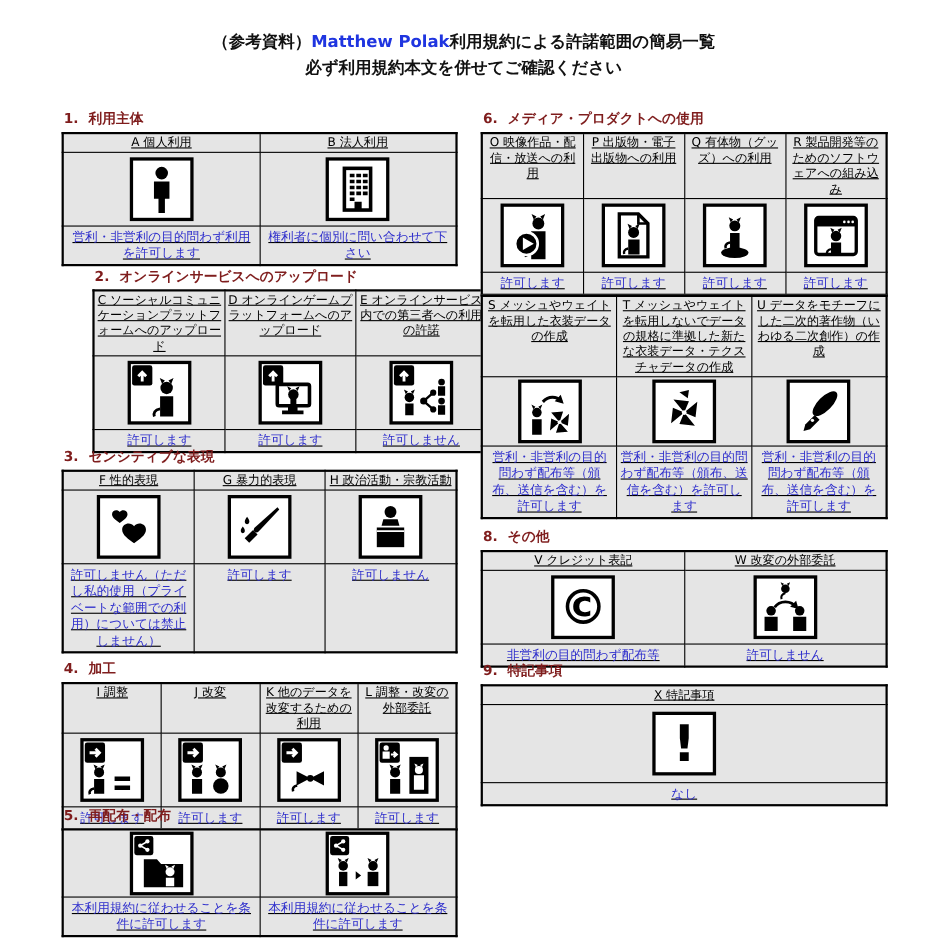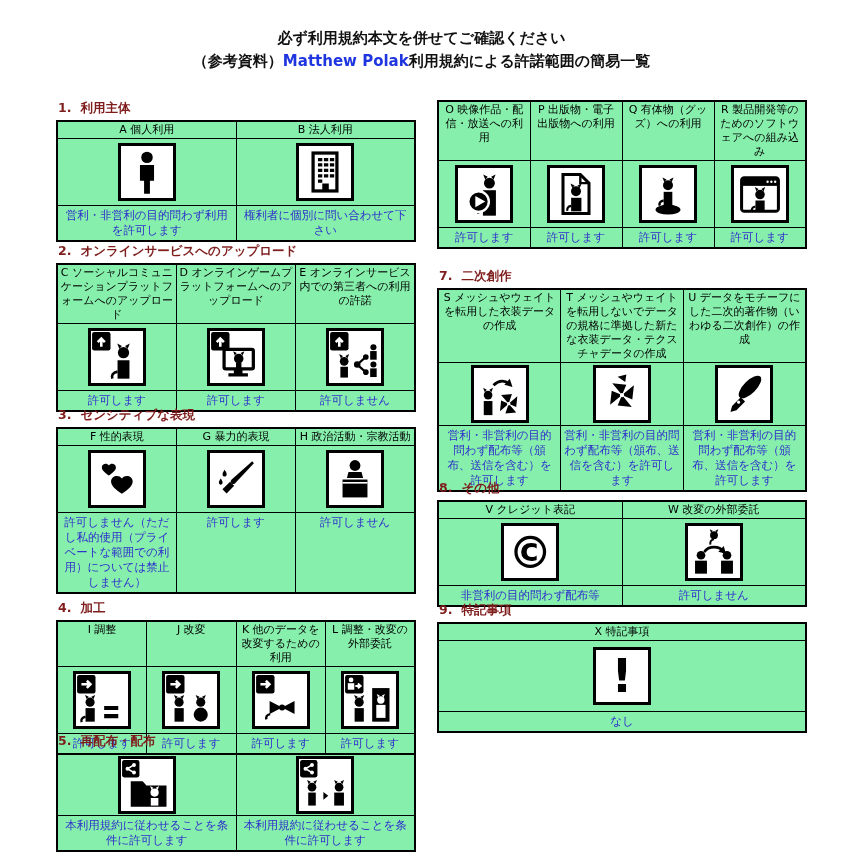--- a/index.html
+++ b/index.html
@@ -7,43 +7,43 @@
        font-family:"DejaVu Sans","Liberation Sans",sans-serif;color:#000;}
   .page-title{position:absolute;top:27px;left:0;width:843px;text-align:center;
        font-weight:bold;font-size:15px;line-height:1.55;color:#111;}
   .page-title .name{color:#1f35e0;}
   .col{position:absolute;top:96px;}
   .col-left{left:56px;width:360px;}
   .col-right{left:437px;width:370px;}
   .section{position:absolute;left:0;width:100%;}
   .sec-title{font-size:12.5px;font-weight:bold;color:#7f1d1d;margin:0 0 3px 2px;white-space:nowrap;}
   .sec-title .num{margin-right:9px;}
-  table.lic{border-collapse:collapse;width:100%;table-layout:fixed;border:2px solid #000;background:#86efac;}
+  table.lic{border-collapse:collapse;width:100%;table-layout:fixed;border:2px solid #000;background:#e5e5e5;text-decoration:underline;}
   .lic th,.lic td{border:1px solid #000;text-align:center;vertical-align:top;padding:1px 2px;}
   .lic th{font-size:11px;font-weight:normal;line-height:1.28;color:#000;}
   .rr td{font-size:11.5px;line-height:1.3;color:#2e2ecc;padding:2px 3px;}
   .ri td{height:64px;vertical-align:middle;}
   .t5 .ri td{height:56px;}
   .t7 .ri td{height:60px;}
   .t9 .ri td{height:68px;}
   .iconbox{display:inline-block;width:58px;height:58px;border:3px solid #000;background:#fff;
        box-sizing:border-box;vertical-align:middle;}
   .iconbox svg{width:100%;height:100%;display:block;fill:#000;}
   .glyphbox{display:flex;align-items:center;justify-content:center;width:100%;height:100%;}
   .glyph{font-weight:bold;color:#000;}
   
-  #s1{top:4px;}  #s2{top:147px;} #s3{top:311px;} #s4{top:489px;margin-top:15px;} #s5{top:637px;}
+  #s1{top:4px;}  #s2{top:147px;margin-left:28px;} #s3{top:311px;} #s4{top:489px;margin-top:15px;} #s5{top:637px;}
   #s6{top:4px;}  #s7{top:172px;} #s8{top:384px;} #s9{top:506px;}
 </style>
 </head>
 <body>
 
 <div class="page-title">
+  <div><span>（参考資料）</span><span class="name">Matthew Polak</span><span>利用規約による許諾範囲の簡易一覧</span></div>
   <div>必ず利用規約本文を併せてご確認ください</div>
-  <div><span>（参考資料）</span><span class="name">Matthew Polak</span><span>利用規約による許諾範囲の簡易一覧</span></div>
 </div>
 
 <div class="col col-left">
 
   <div class="section" id="s1">
     <div class="sec-title"><span class="num">1.</span><span>利用主体</span></div>
     <table class="lic t1">
         <tbody>
       <tr class="rh">
         <th>A 個人利用</th>
@@ -258,20 +258,21 @@
         <td>本利用規約に従わせることを条件に許可します</td>
       </tr>
     </tbody>
       </table>
   </div>
 </div>
 
 <div class="col col-right">
 
   <div class="section" id="s6">
+    <div class="sec-title"><span class="num">6.</span><span>メディア・プロダクトへの使用</span></div>
     <table class="lic t6">
         <tbody>
       <tr class="rh">
         <th>O 映像作品・配信・放送への利用</th>
         <th>P 出版物・電子出版物への利用</th>
         <th>Q 有体物（グッズ）への利用</th>
         <th>R 製品開発等のためのソフトウェアへの組み込み</th>
       </tr>
       <tr class="ri">
         <td><span class="iconbox"><svg viewBox="0 0 48 48">
@@ -315,21 +316,20 @@
         <td>許可します</td>
         <td>許可します</td>
         <td>許可します</td>
         <td>許可します</td>
       </tr>
     </tbody>
       </table>
   </div>
 
   <div class="section" id="s7">
-    <div class="sec-title"><span class="num">7.</span><span>二次創作</span></div>
     <table class="lic t7">
         <tbody>
       <tr class="rh">
         <th>S メッシュやウェイトを転用した衣装データの作成</th>
         <th>T メッシュやウェイトを転用しないでデータの規格に準拠した新たな衣装データ・テクスチャデータの作成</th>
         <th>U データをモチーフにした二次的著作物（いわゆる二次創作）の作成</th>
       </tr>
       <tr class="ri">
         <td><span class="iconbox"><svg viewBox="0 0 48 48">
                   <circle cx="13" cy="25" r="4"></circle>

